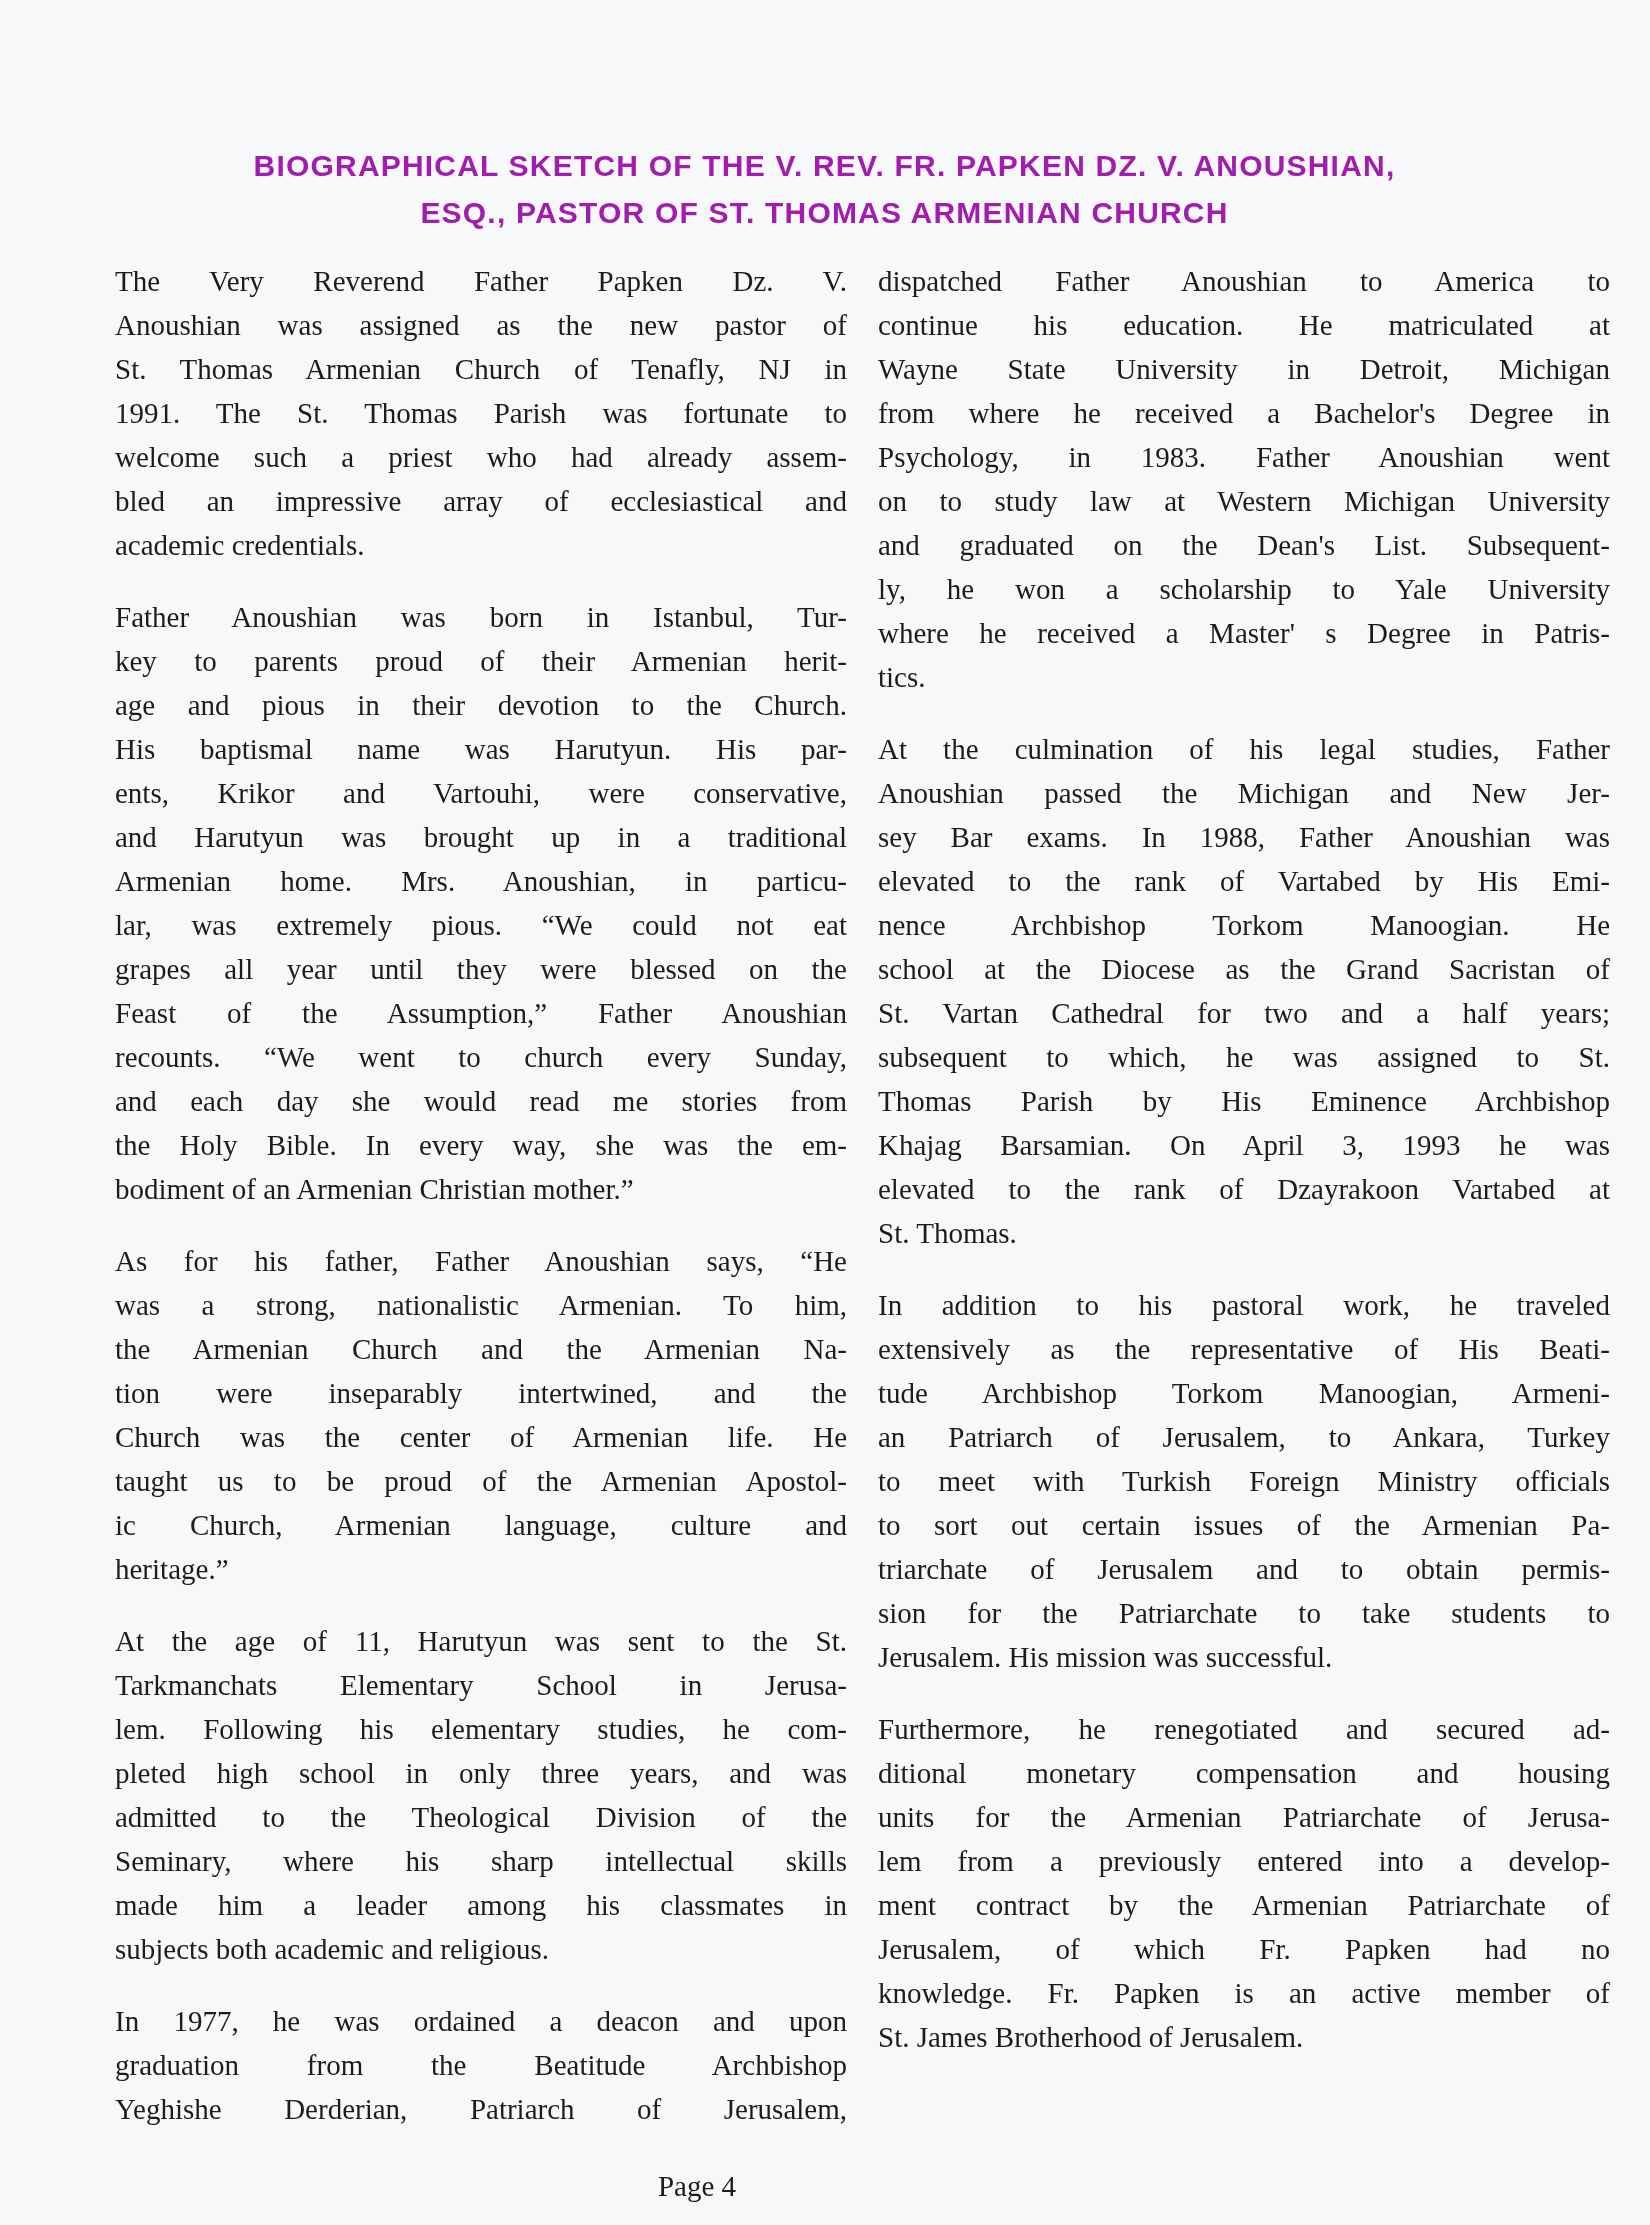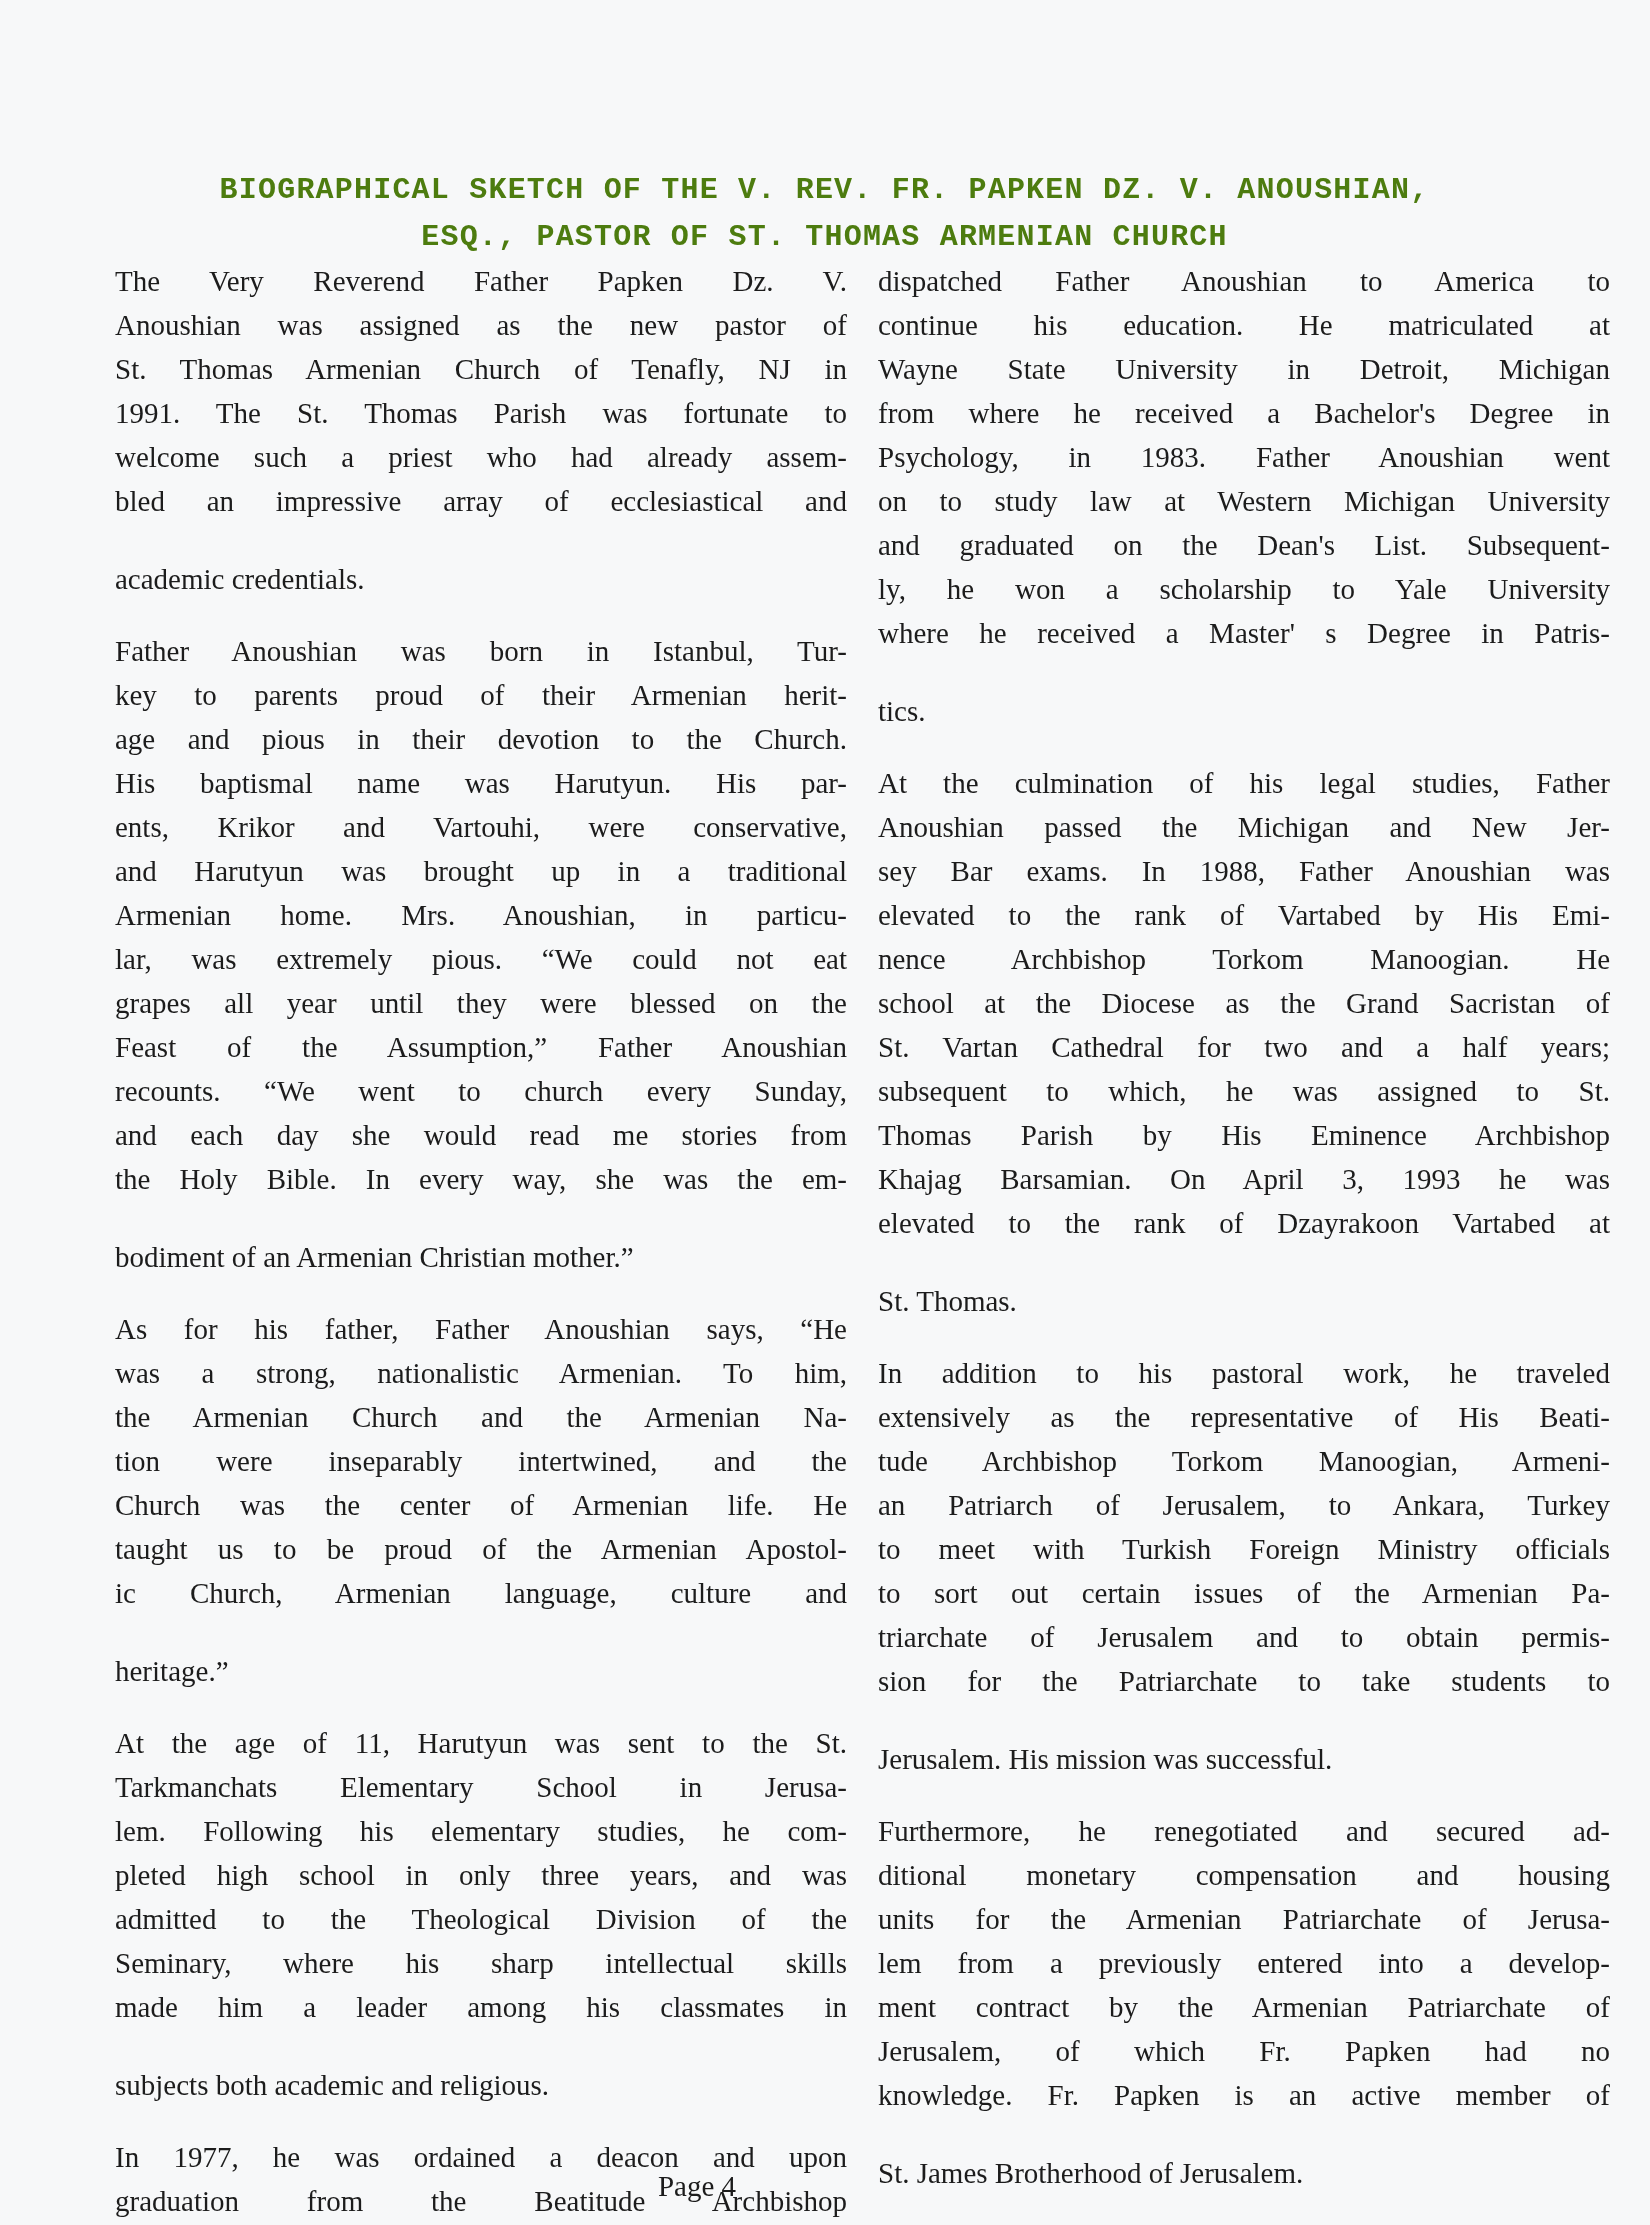--- a/index.html
+++ b/index.html
@@ -6,47 +6,46 @@
   body {
     width: 1651px; height: 2225px;
     background: #f7f8f9;
     position: relative; overflow: hidden;
     font-family: "DejaVu Serif", "Liberation Serif", serif;
     color: #1c1c1c;
   }
   .title {
     position: absolute; left: 116px; top: 142px; width: 1417px;
     text-align: center;
-    font-family: Liberation Mono, monospace;
+    font-family: Liberation Sans, sans-serif;
     font-weight: bold;
     font-size: 30px;
     line-height: 47px;
     letter-spacing: 1.2px;
-    color: #4d7c0f;
-    margin-top: 25px;
+    color: #a21caf;
   }
   .title .tline { display: block; }
   .col {
     position: absolute; top: 259px; width: 732px;
     font-family: "Liberation Serif", "DejaVu Serif", serif;
     font-size: 29px;
     line-height: 44px;
   }
   .col.left { left: 115px; }
   .col.right { left: 878px; }
   .para { margin: 0 0 28px 0; }
   .line {
     display: block;
     text-align: justify;
     text-align-last: justify;
     white-space: nowrap;
     height: 44px;
     overflow: visible;
   }
-  .line.last { text-align-last: left; margin-top: 34px; }
+  .line.last { text-align-last: left; }
   .page-num {
     position: absolute; left: 0; width: 1394px; top: 2170px;
     text-align: center;
     font-family: "Liberation Serif", serif;
     font-size: 29px;
     color: #1c1c1c;
   }
 </style>
 </head>
 <body>

